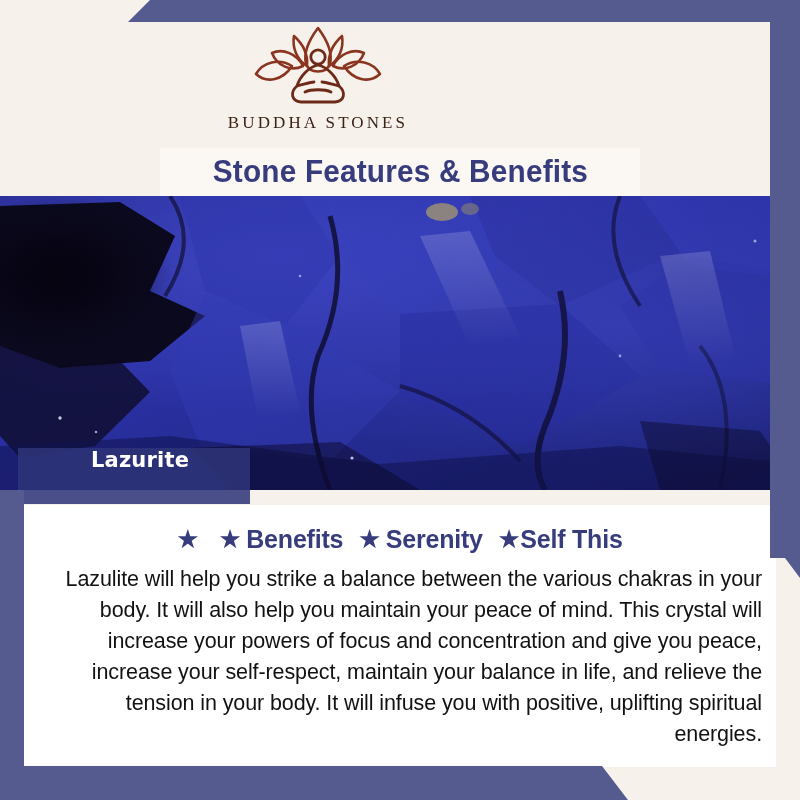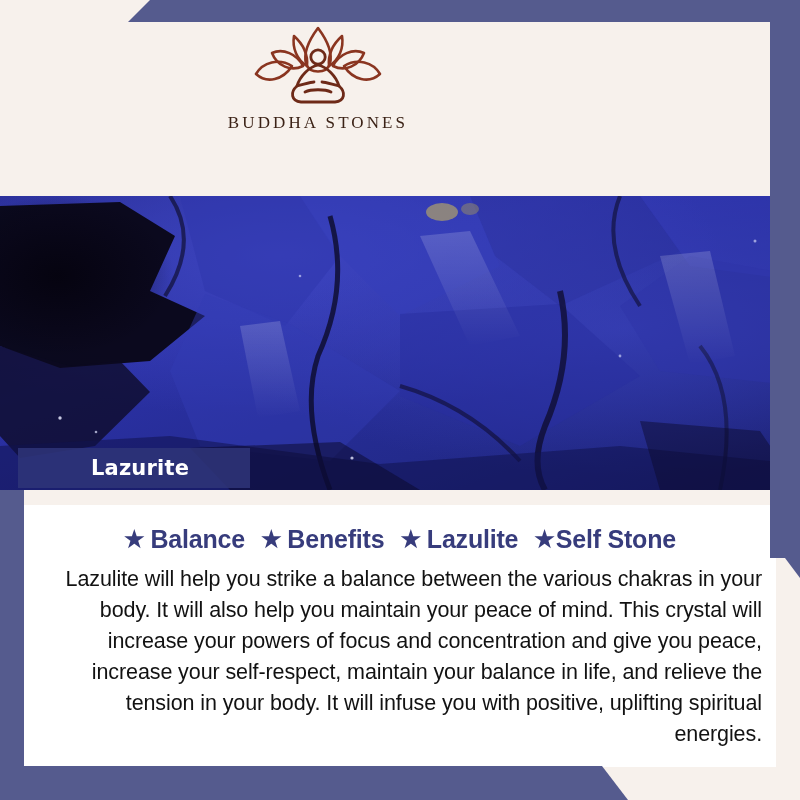--- a/index.html
+++ b/index.html
@@ -117,24 +117,23 @@
     z-index: 1;
     background: #1d2272;
   }
   .photo svg { display: block; }
 
   .stone-label {
     position: absolute;
     left: 18px;
     top: 448px;
     width: 232px;
-    height: 40px;
+    height: 56px;
     background: rgba(47,52,120,0.86);
     display: flex;
-    align-items: center;
     z-index: 5;
   }
   .stone-label-text {
     margin-left: 73px;
     color: #ffffff;
     font-size: 21px;
     font-weight: bold;
     letter-spacing: 0.2px;
     font-family: "DejaVu Sans", sans-serif;
   }
@@ -302,40 +301,42 @@
           <path d="M71 43 C80 45 89 54 92 64 C84 62 78 60 75 60"></path>
 
           <path d="M50 64 C43 70 44 79 54 80 L88 80 C98 79 99 70 92 64"></path>
           <path d="M58 70 C64 67 78 67 84 70"></path>
         </g>
       </svg>
       <div class="brand-name">BUDDHA STONES</div>
     </div>
   </div>
 
+  <div class="title-plate">
+    <span class="title-text">Stone Features &amp; Benefits</span>
+  </div>
 
   <div class="cream-gap"></div>
 
   <div class="card">
     <div class="benefits">
       <span class="benefit">
         <span class="star">★</span>
-        <span>Balance</span>
       </span>
       <span class="benefit">
         <span class="star">★</span>
         <span>Benefits</span>
       </span>
       <span class="benefit">
         <span class="star">★</span>
-        <span>Lazulite</span>
+        <span>Serenity</span>
       </span>
       <span class="benefit no-gap">
         <span class="star">★</span>
-        <span>Self Stone</span>
+        <span>Self This</span>
       </span>
     </div>
 
     <p class="body-text">Lazulite will help you strike a balance between the various chakras in your body. It will also help you maintain your peace of mind. This crystal will increase your powers of focus and concentration and give you peace, increase your self-respect, maintain your balance in life, and relieve the tension in your body. It will infuse you with positive, uplifting spiritual energies.</p>
   </div>
 
   <div class="frame-top"></div>
   <div class="frame-right"></div>
   <div class="frame-left"></div>
   <div class="frame-bottom"></div>

